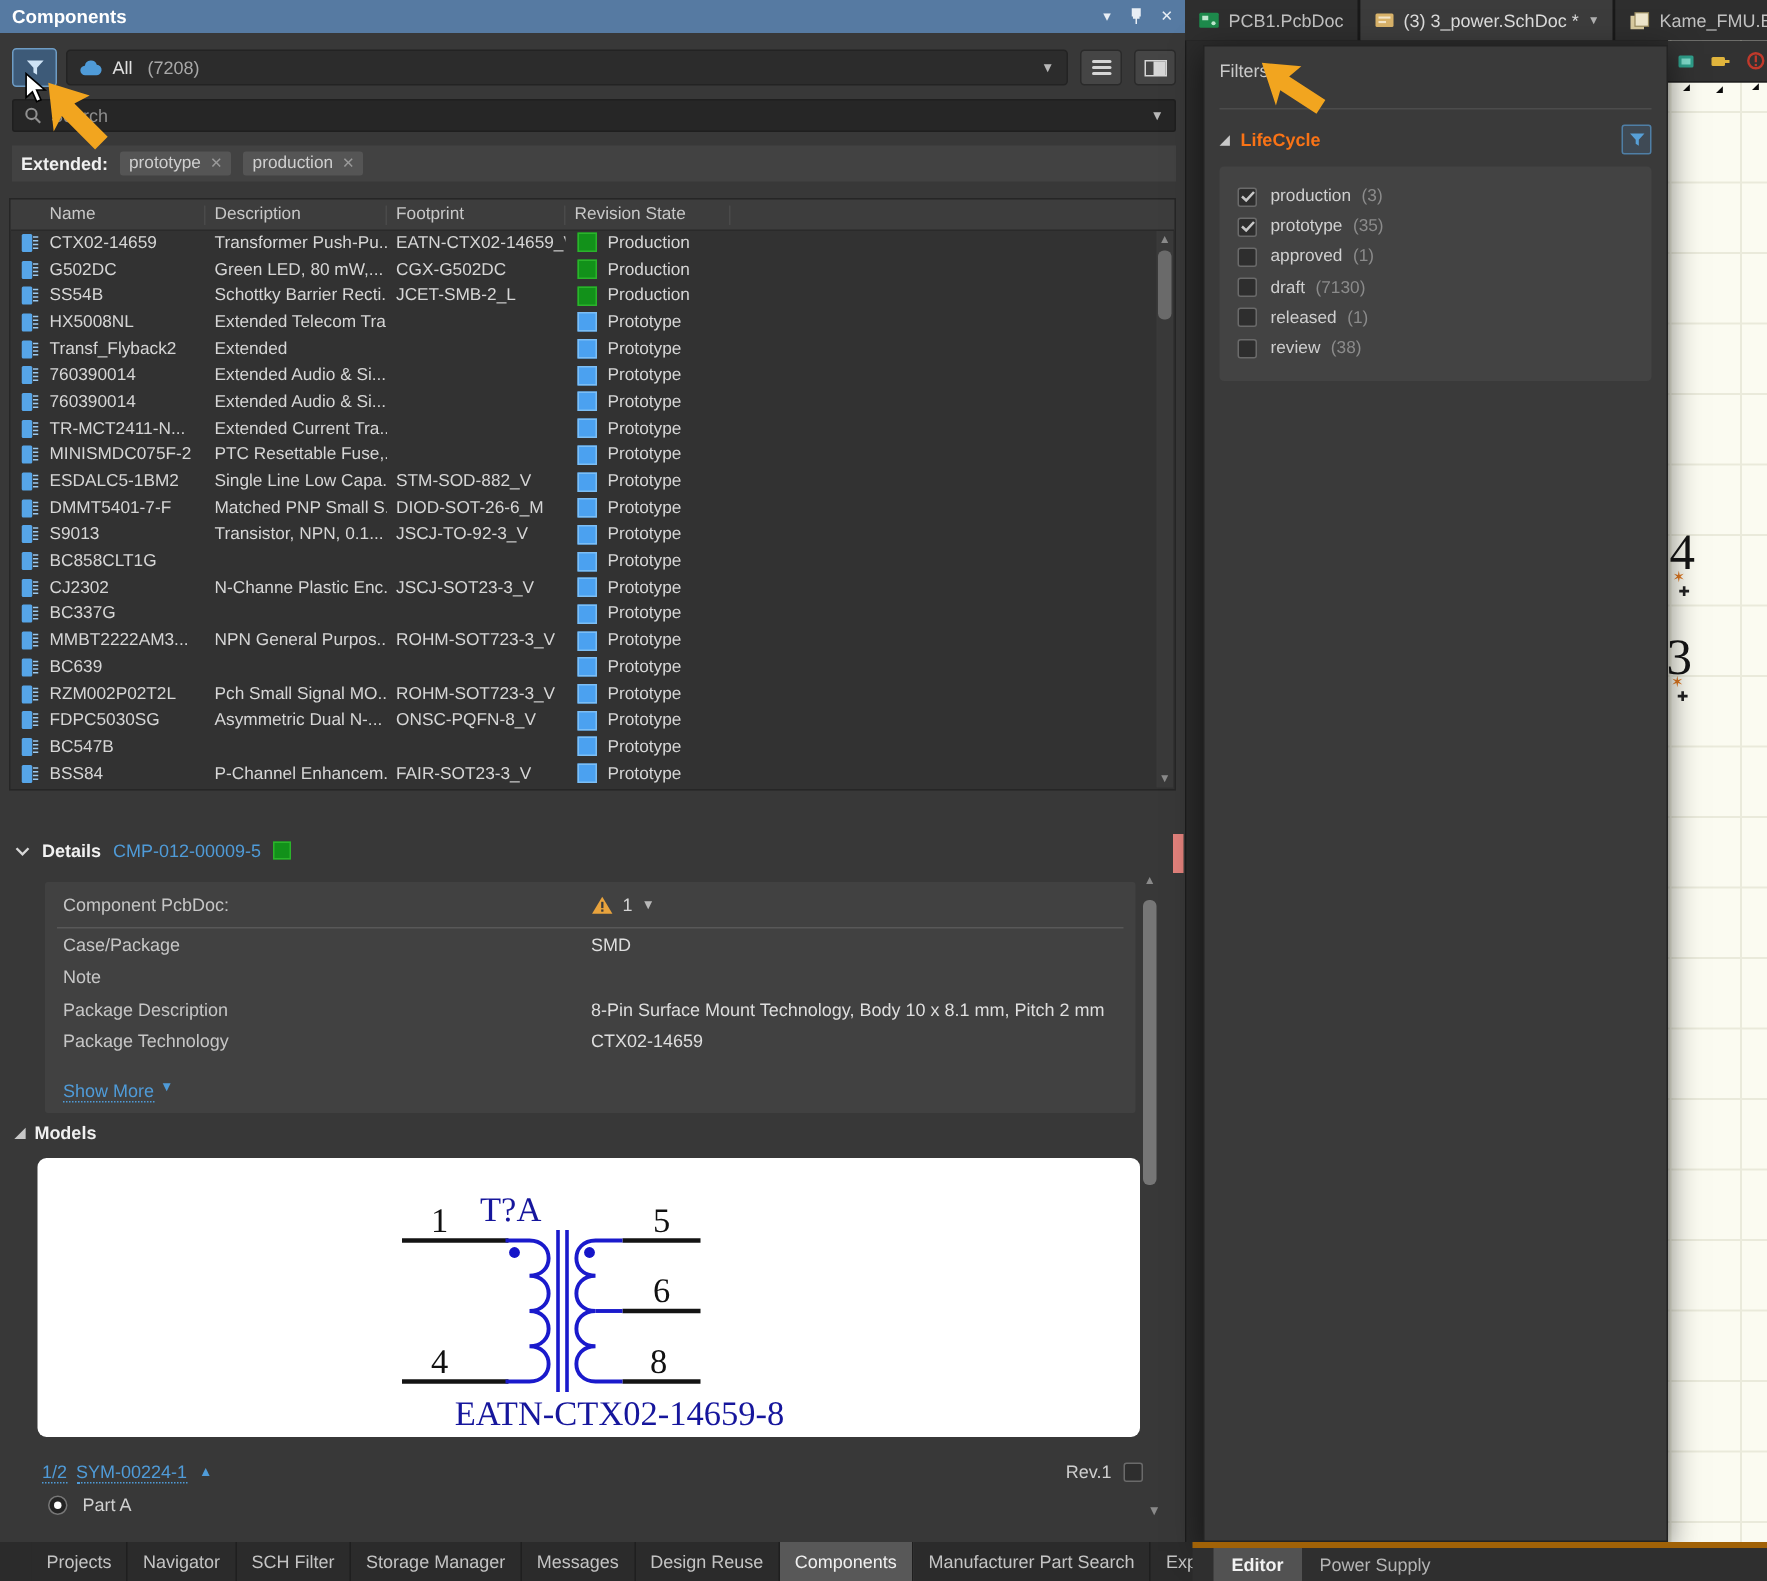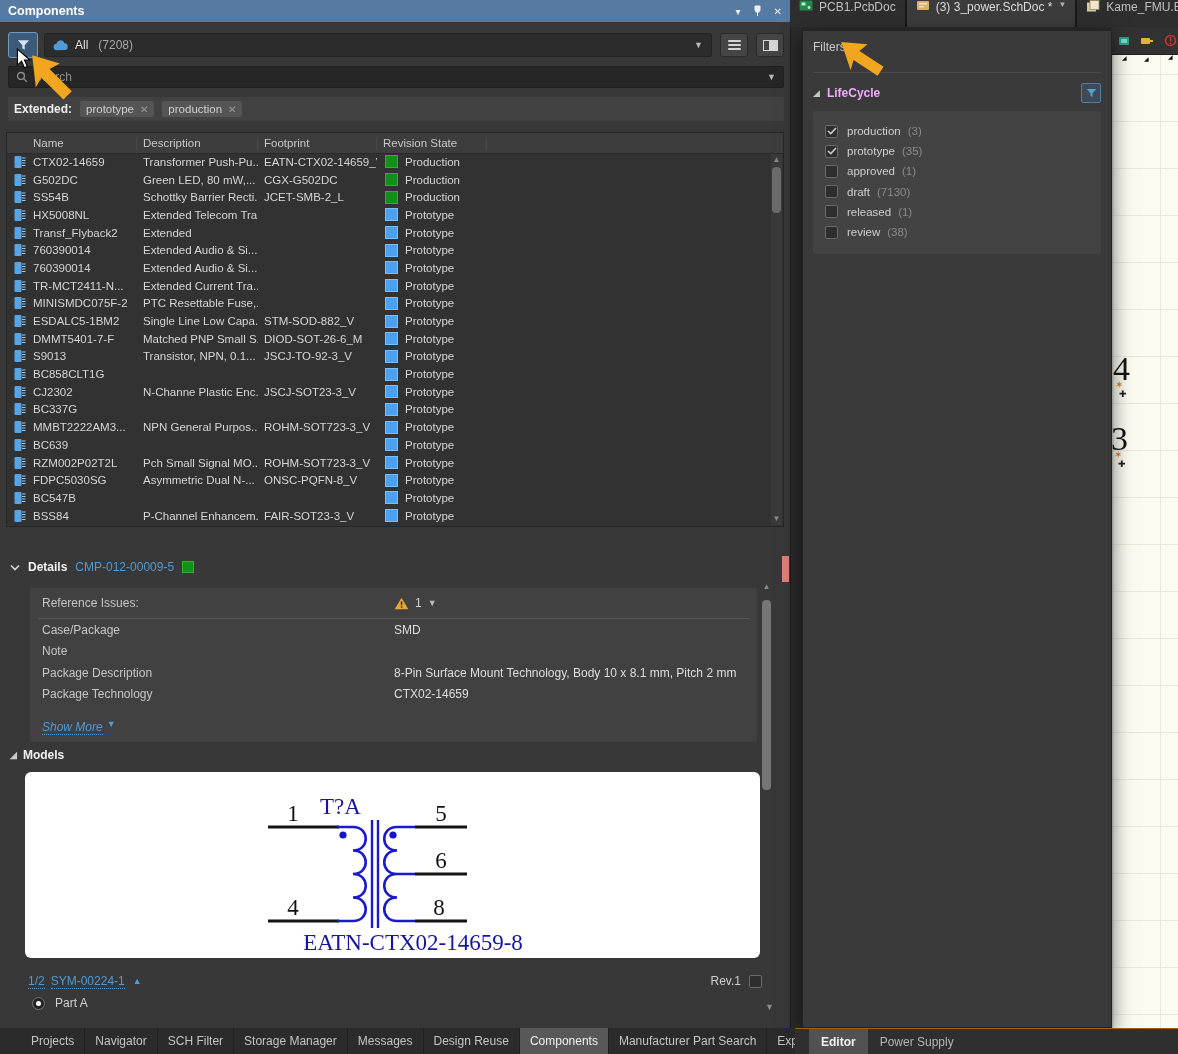--- a/index.html
+++ b/index.html
@@ -53,21 +53,21 @@
   .details-link{color:#4f9bd8;}
   .green-sq{width:12px;height:12px;background:#12911a;border:1px solid #2bb32b;box-sizing:border-box;}
   .red-strip{position:absolute;left:782px;top:556px;width:7px;height:26px;background:#e2817b;}
   .fields-box{position:absolute;left:30px;top:588px;width:727px;height:154px;background:#414141;border-radius:2px;}
   .issues-row{display:flex;align-items:center;height:30px;margin:0 8px;border-bottom:1px solid #585858;}
   .f-label{width:352px;color:#c6c6c6;padding-left:4px;}
   .f-value{color:#dedede;}
   .issues-val{display:flex;align-items:center;gap:6px;}
   .frow{display:flex;align-items:center;height:21.5px;margin:0 8px;}
   .show-more{margin:8px 0 0 12px;color:#4f9bd8;display:inline-block;border-bottom:1px dotted #4f9bd8;}
-  .show-more-wrap{position:absolute;left:30px;top:712px;display:flex;align-items:center;gap:4px;font-style:italic;}
+  .show-more-wrap{position:absolute;left:30px;top:712px;display:flex;align-items:center;gap:4px;}
   .sm-arrow{color:#4f9bd8;font-size:9px;}
   .models-header{position:absolute;left:10px;top:748px;display:flex;align-items:center;gap:6px;font-weight:bold;color:#f0f0f0;}
   .tri{color:#c8c8c8;font-size:9px;}
   .model-card{position:absolute;left:25px;top:772px;width:735px;height:186px;background:#fff;border-radius:6px;overflow:hidden;}
   .pager-row{position:absolute;left:28px;top:972px;right:28px;height:18px;display:flex;align-items:center;}
   .pager-link{color:#4f9bd8;border-bottom:1px dotted #4f9bd8;margin-right:6px;}
   .pager-up{color:#4f9bd8;font-size:9px;margin-left:2px;}
   .rev-wrap{margin-left:auto;display:flex;align-items:center;gap:8px;color:#cfcfcf;}
   .checkbox{width:13px;height:13px;background:#2e2e2e;border:1px solid #6a6a6a;border-radius:2px;box-sizing:border-box;display:flex;align-items:center;justify-content:center;}
   .part-row{position:absolute;left:32px;top:996px;display:flex;align-items:center;gap:10px;color:#d0d0d0;}
@@ -75,46 +75,46 @@
   .radio.sel:after{content:"";position:absolute;left:3px;top:3px;width:5px;height:5px;border-radius:50%;background:#fff;}
   .det-scroll{position:absolute;left:762px;top:590px;width:9px;height:420px;}
   .det-scroll .thumb{position:absolute;top:10px;left:0;width:9px;height:190px;background:#767676;border-radius:4px;}
   .det-down{position:absolute;left:765px;top:1002px;color:#8a8a8a;font-size:9px;}
   
   .bottom-bar{position:absolute;left:0;top:1028px;width:795px;height:26px;background:#2b2b2b;display:flex;align-items:stretch;margin-left:21px;}
   .btab{display:flex;align-items:center;padding:0 10px;color:#c4c4c4;font-size:12px;border-right:1px solid #1f1f1f;white-space:nowrap;}
   .btab.active{background:#585858;color:#f0f0f0;}
   
   .doc-bar{position:absolute;left:790px;top:0;width:388px;height:27px;background:#232323;display:flex;align-items:stretch;overflow:hidden;}
-  .dtab{display:flex;gap:6px;padding:0 9px;background:#2e2e2e;color:#c0c0c0;border-right:2px solid #191919;white-space:nowrap;font-size:12px;}
+  .dtab{display:flex;align-items:center;gap:6px;padding:0 9px;background:#2e2e2e;color:#c0c0c0;border-right:2px solid #191919;white-space:nowrap;font-size:12px;}
   .dtab.active{background:#3c3c3c;color:#dcdcdc;}
   .dtab .dd{font-size:8px;color:#b0b0b0;}
   .sheet{position:absolute;left:1112px;top:27px;width:66px;height:1001px;background:#fbfbf1;
     background-image:linear-gradient(#eaeadb 1px,transparent 1px),linear-gradient(90deg,#eaeadb 1px,transparent 1px);
     background-size:47px 47px;border-left:1px solid #55555533;}
   .sch-toolbar{position:absolute;left:1112px;top:27px;width:66px;height:28px;background:#323232;display:flex;align-items:center;gap:10px;padding-left:6px;box-sizing:border-box;border-bottom:1px solid #202020;}
   .mini-tri{position:absolute;font-size:6px;color:#0a0a0a;top:19px;}
   .sch-num{position:absolute;font-family:"Liberation Serif",serif;color:#151515;font-size:34px;line-height:1;}
   .sch-mark{position:absolute;color:#e07820;font-size:10px;}
   .sch-cross{position:absolute;color:#222;font-size:9px;}
   
   .filters-panel{position:absolute;left:802px;top:30px;width:310px;height:998px;background:#3a3a3a;border:1px solid #232323;box-shadow:0 6px 20px rgba(0,0,0,.55);box-sizing:border-box;}
   .filters-title{padding:9px 10px 6px;color:#c9c9c9;}
   .f-search{margin:2px 10px 0;height:24px;background:#282828;border:1px solid #202020;border-radius:2px;display:flex;align-items:center;padding:0 7px;box-sizing:border-box;}
   .f-search-text{margin-left:7px;color:#ececec;}
   .f-divider{margin:12px 10px 0;border-top:1px solid #4c4c4c;}
   .f-section{margin:10px 10px 0;display:flex;align-items:center;gap:7px;}
-  .f-section-label{font-weight:bold;color:#f0abfc;text-align:center;}
+  .f-section-label{font-weight:bold;color:#f97316;text-align:center;}
   .funnel-btn{margin-left:auto;width:20px;height:20px;border:1px solid #4f7fa6;border-radius:2px;background:#3f4a55;display:flex;align-items:center;justify-content:center;box-sizing:border-box;}
   .opts-box{margin:8px 10px 0;background:#434343;border-radius:3px;padding:10px 0 12px;}
   .opt-row{display:flex;align-items:center;height:20.2px;padding-left:12px;}
   .opt-label{margin-left:9px;color:#cfcfcf;font-size:11.5px;}
   .opt-count{margin-left:7px;color:#8b8b8b;font-size:11.5px;}
   
-  .editor-bar{position:absolute;left:795px;top:1028px;width:383px;height:26px;background:#2f2f2f;border-top:1px solid #a16207;display:flex;align-items:stretch;padding-left:14px;box-sizing:border-box;}
+  .editor-bar{position:absolute;left:795px;top:1028px;width:383px;height:26px;background:#2f2f2f;border-top:4px solid #a16207;display:flex;align-items:stretch;padding-left:14px;box-sizing:border-box;}
   .etab{display:flex;align-items:center;padding:0 12px;color:#b5b5b5;font-size:12px;}
   .etab.active{background:#525252;color:#f2f2f2;font-weight:bold;}
   
   .annot{position:absolute;pointer-events:none;}
   svg{display:block;}
 </style>
 </head>
 <body>
 
 <div class="screen">
@@ -552,21 +552,21 @@
           </svg>
       </span>
       <span class="details-title">Details</span>
       <span class="details-link">CMP-012-00009-5</span>
       <span class="green-sq"></span>
     </div>
     <div class="red-strip"></div>
 
     <div class="fields-box">
       <div class="issues-row">
-        <span class="f-label">Reference Issues:</span>
+        <span class="f-label">Component PcbDoc:</span>
         <span class="issues-val">
           <span>
             <svg width="15" height="13" viewBox="0 0 15 13">
                 <path d="M7.5 0.8 14.3 12.2H0.7z" fill="#e8a33d"></path>
                 <rect x="6.8" y="4.2" width="1.5" height="4.2" fill="#3a3a3a"></rect>
                 <rect x="6.8" y="9.3" width="1.5" height="1.5" fill="#3a3a3a"></rect>
               </svg>
           </span>
           <span>1</span>
           <span class="dd-arrow">▼</span>

